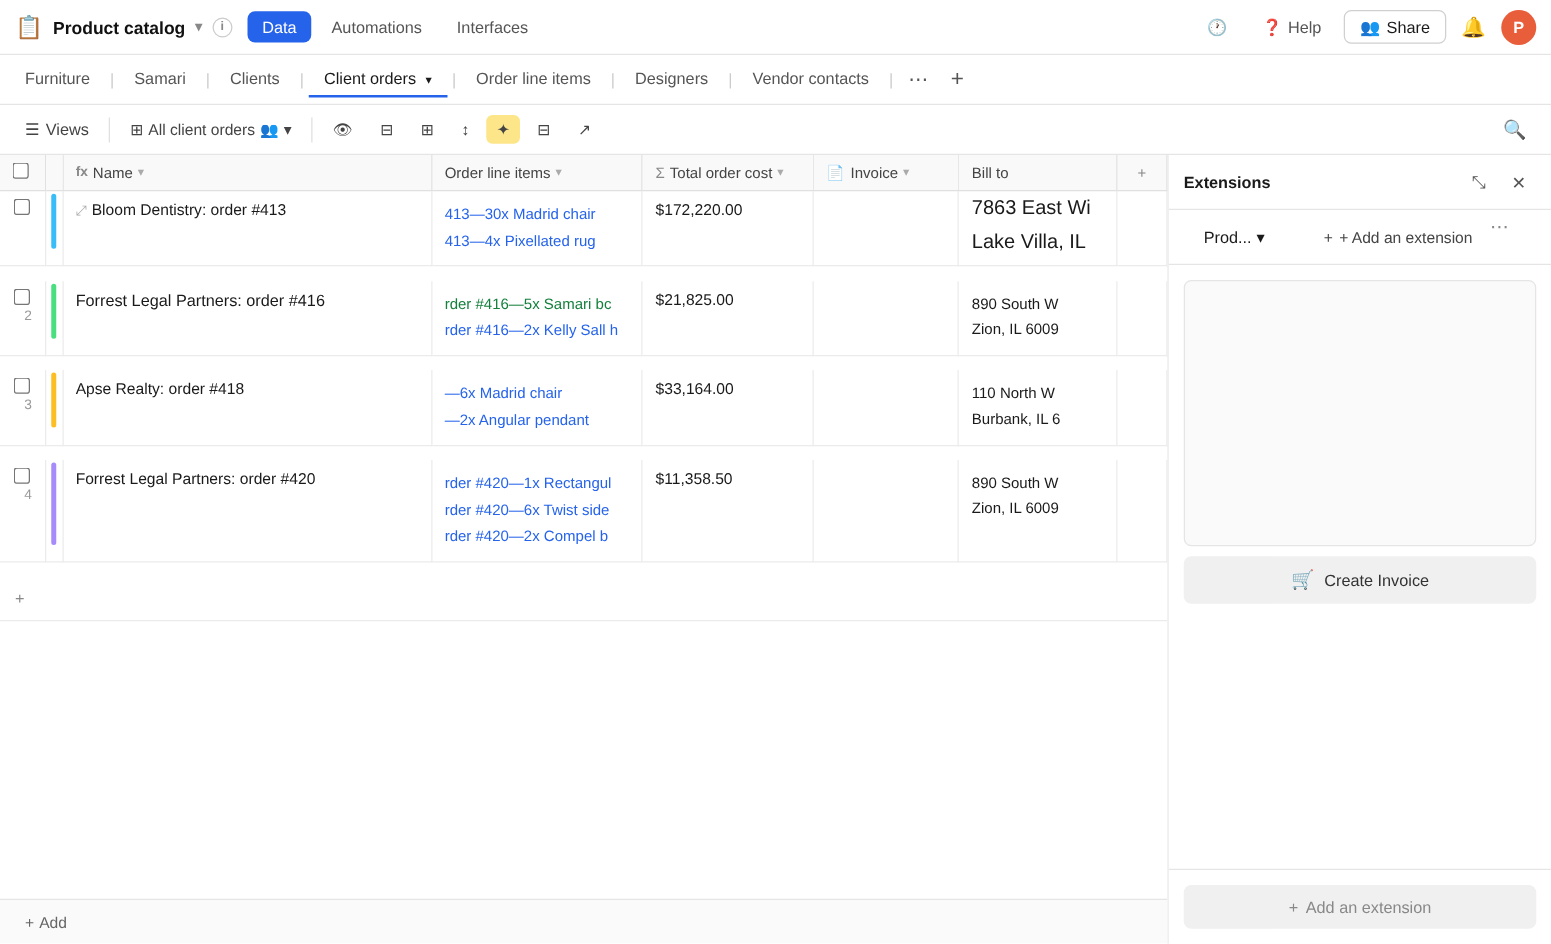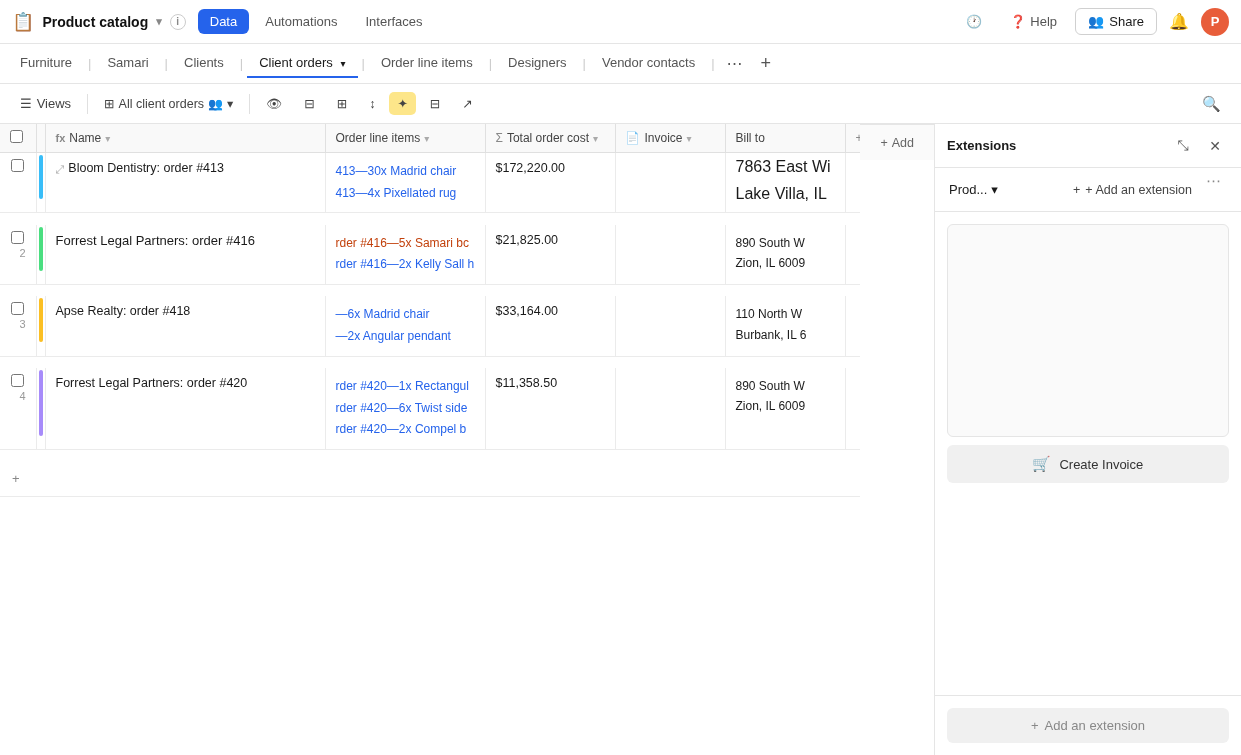--- a/index.html
+++ b/index.html
@@ -34,42 +34,42 @@
     .toolbar-btn { display: flex; align-items: center; gap: 4px; padding: 4px 8px; border-radius: 5px; cursor: pointer; color: #444; font-size: 12.5px; }
     .toolbar-btn.highlight { background: #fde68a; }
     .toolbar-divider { width: 1px; height: 20px; background: #e0e0e0; margin: 0 2px; }
     .toolbar-search { margin-left: auto; display: flex; align-items: center; padding: 4px 8px; border-radius: 5px; cursor: pointer; color: #555; font-size: 15px; }
     .views-btn { display: flex; align-items: center; gap: 5px; padding: 4px 8px; border-radius: 5px; cursor: pointer; font-size: 13px; color: #444; }
 
     
     .main-layout { display: flex; height: calc(755px - 44px - 40px - 40px); }
 
     
-    .table-area { flex: 1; overflow: hidden; display: flex; flex-direction: row; border-right: 1px solid #e5e5e5; }
+    .table-area { flex: 1; overflow: hidden; display: flex; flex-direction: column; border-right: 1px solid #e5e5e5; }
     .table-scroll { overflow: auto; flex: 1; }
     table { border-collapse: collapse; width: 100%; }
     th { background: #f9f9f9; border-bottom: 1px solid #e0e0e0; border-right: 1px solid #e0e0e0; padding: 6px 10px; font-weight: 500; font-size: 12px; color: #444; text-align: left; white-space: nowrap; position: sticky; top: 0; z-index: 2; }
     td { border-bottom: 1px solid #ebebeb; border-right: 1px solid #ebebeb; padding: 6px 10px; font-size: 12.5px; color: #1a1a1a; vertical-align: top; }
     .th-checkbox { width: 36px; min-width: 36px; }
     .th-name { min-width: 280px; }
     .th-order-lines { min-width: 160px; }
     .th-total { min-width: 130px; }
     .th-invoice { min-width: 110px; }
     .th-billto { min-width: 120px; }
 
     .add-row { height: 36px; display: flex; align-items: center; padding: 0 12px; cursor: pointer; color: #888; font-size: 13px; gap: 6px; border-bottom: 1px solid #ebebeb; }
 
     
     .right-panel { width: 306px; min-width: 306px; background: #fff; display: flex; flex-direction: column; }
     .right-panel-header { display: flex; align-items: center; height: 44px; border-bottom: 1px solid #e5e5e5; padding: 0 12px; gap: 6px; }
     .rp-title { font-weight: 600; font-size: 13px; }
     .rp-tools { display: flex; align-items: center; gap: 4px; margin-left: auto; }
     .rp-tool-btn { width: 28px; height: 28px; display: flex; align-items: center; justify-content: center; border-radius: 5px; cursor: pointer; color: #555; font-size: 14px; }
 
-    .rp-ext-header { display: flex; height: 44px; border-bottom: 1px solid #e5e5e5; padding: 0 14px; }
+    .rp-ext-header { display: flex; height: 44px; border-bottom: 1px solid #e5e5e5; padding: 0 28px; }
     .rp-ext-title { font-size: 13px; font-weight: 500; display: flex; align-items: center; gap: 4px; cursor: pointer; }
     .rp-add-ext { display: flex; align-items: center; gap: 5px; margin-left: auto; font-size: 12.5px; color: #444; cursor: pointer; padding: 4px 8px; border-radius: 5px; }
     .rp-more { padding: 4px 6px; cursor: pointer; color: #888; font-size: 15px; }
 
     .rp-body { flex: 1; display: flex; flex-direction: column; padding: 12px; gap: 8px; }
     .rp-content-area { flex: 1; border: 1px solid #e5e5e5; border-radius: 6px; background: #fafafa; min-height: 200px; }
 
     .create-invoice-btn { display: flex; align-items: center; justify-content: center; gap: 8px; padding: 10px 16px; border-radius: 6px; background: #f0f0f0; color: #333; font-size: 13px; font-weight: 500; cursor: pointer; border: none; width: 100%; }
     .create-invoice-icon { font-size: 15px; }
 
@@ -255,21 +255,21 @@
               <td class="checkbox-cell"><input type="checkbox" style=""><span style="color: rgb(153, 153, 153); font-size: 11px; display: block; text-align: right;">2</span></td>
               <td style="width: 8px; padding: 0px 2px; border-right: 1px solid rgb(235, 235, 235);">
                 <div style="width: 4px; border-radius: 3px; background: rgb(74, 222, 128); height: 44px; min-height: 40px; margin: 2px auto;"></div>
               </td>
               <td style="vertical-align: top; padding: 8px 10px;">
                 <div style="display: flex; align-items: flex-start; gap: 4px;">
                   <span style="font-size: 13px;">Forrest Legal Partners: order #416</span>
                 </div>
               </td>
               <td style="vertical-align: top; padding: 8px 10px;">
-                <div style="color: #c2410c; font-size: 12px; line-height: 1.8;">rder #416—5x Samari bc</div>
+                <div style="color: #15803d; font-size: 12px; line-height: 1.8;">rder #416—5x Samari bc</div>
                 <div style="color: rgb(37, 99, 235); font-size: 12px; line-height: 1.8;">rder #416—2x Kelly Sall h</div>
               </td>
               <td style="vertical-align: top; padding: 8px 10px; font-size: 12.5px;">$21,825.00</td>
               <td style="vertical-align: top; padding: 8px 10px;"></td>
               <td style="vertical-align: top; padding: 8px 10px; font-size: 12px; line-height: 1.7;">
                 <div>890 South W</div>
                 <div>Zion, IL 6009</div>
               </td>
               <td></td>
             </tr>

